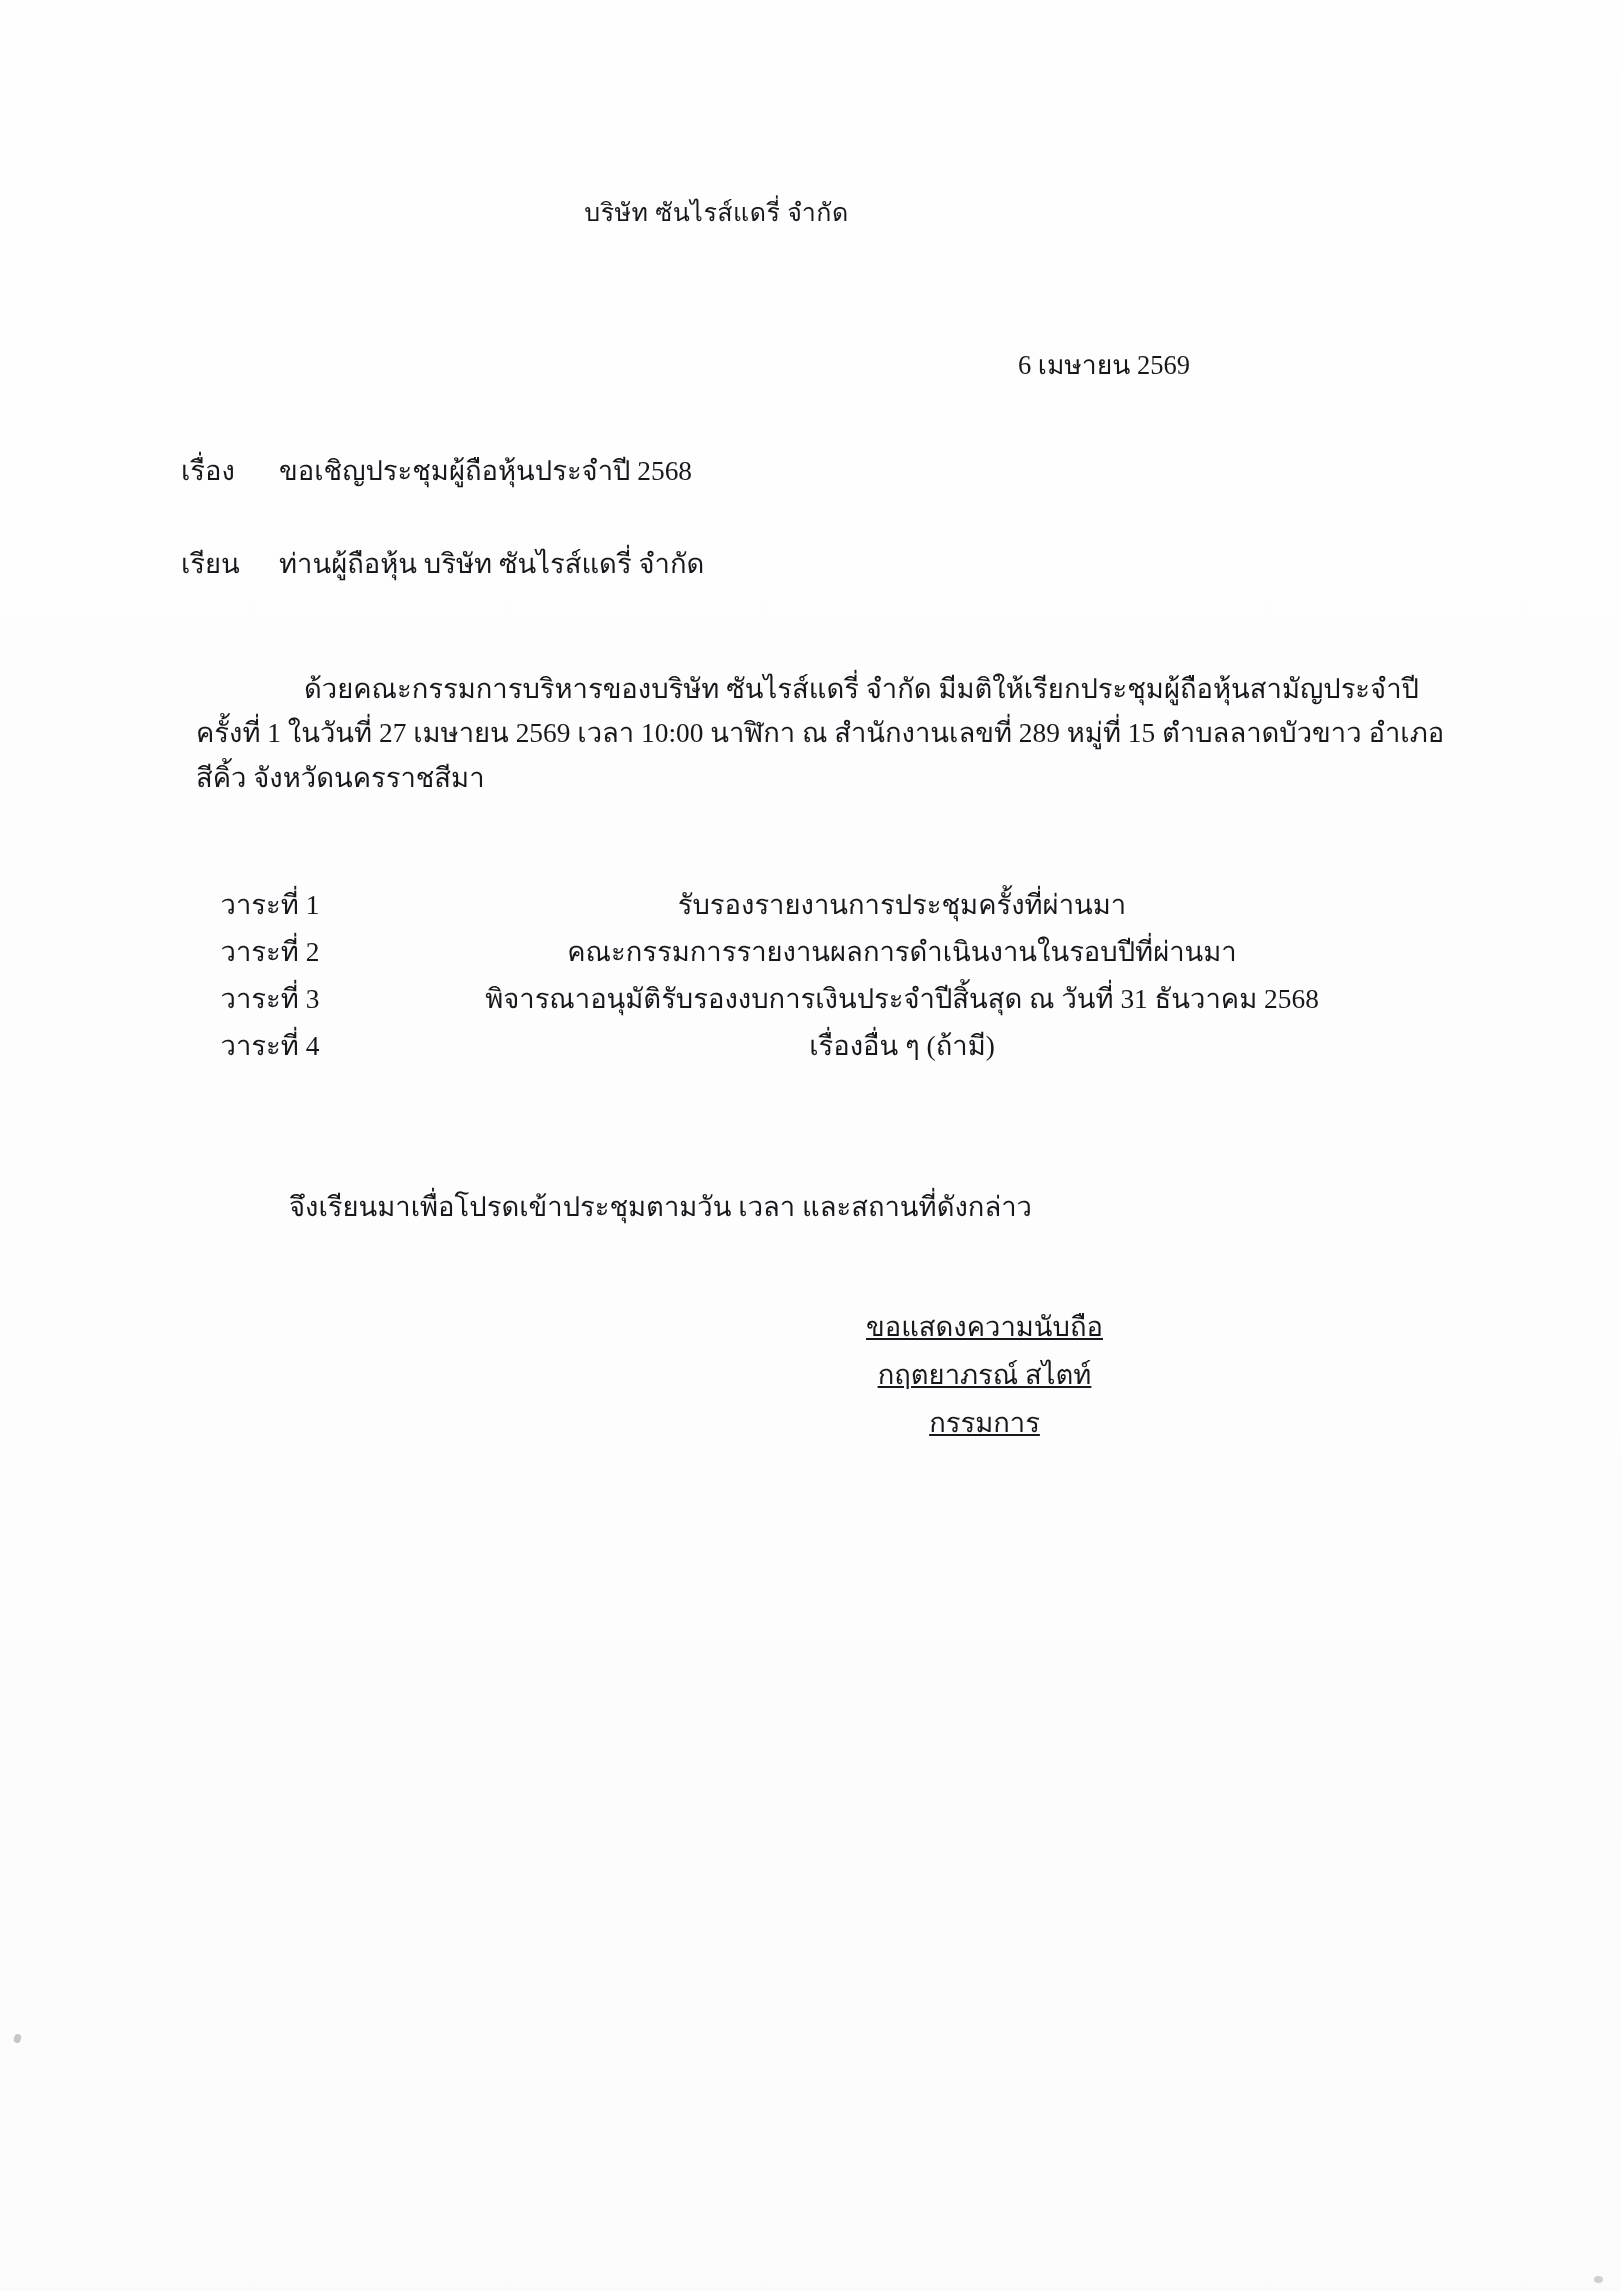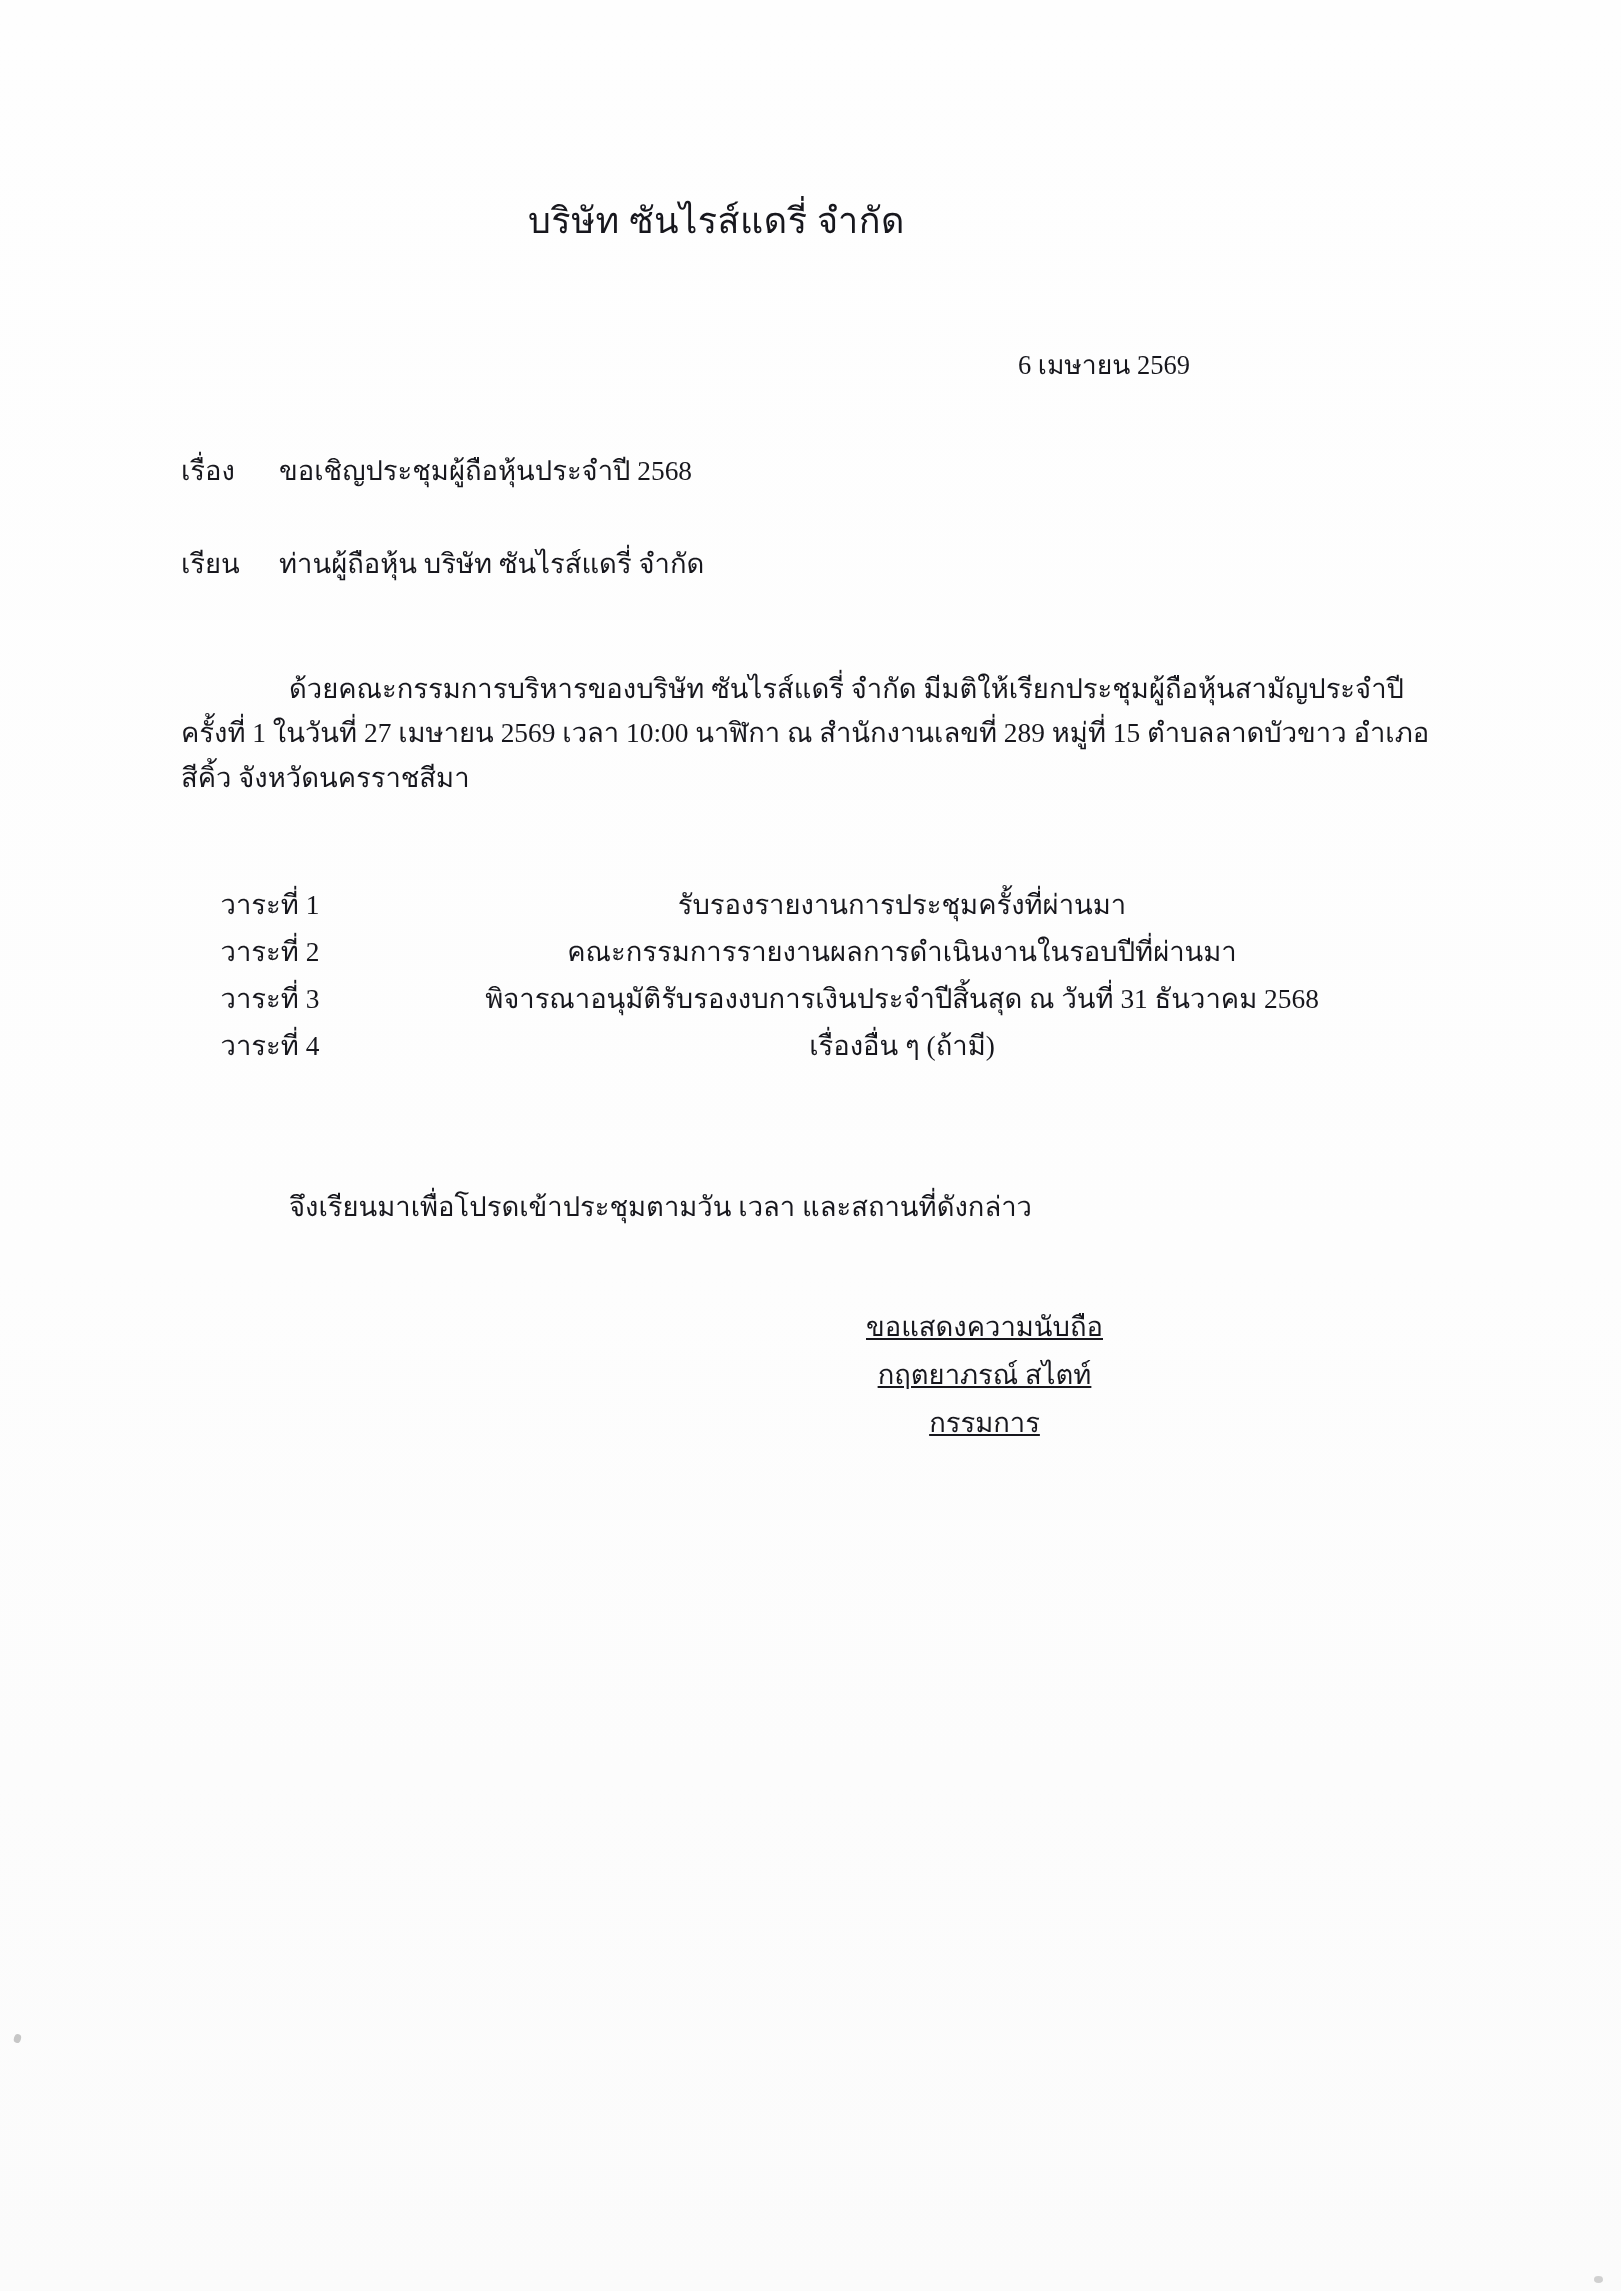--- a/index.html
+++ b/index.html
@@ -31,21 +31,21 @@
     height: 2292px;
     padding: 0;
   }
 
   .company-title {
     position: absolute;
     top: 192px;
     left: 0;
     width: 1433px;
     text-align: center;
-    font-size: 36px;
+    font-size: 25px;
     letter-spacing: 0.5px;
     color: #17171d;
   }
 
   .doc-date {
     position: absolute;
     top: 314px;
     left: 0;
     width: 1190px;
     text-align: right;
@@ -75,21 +75,21 @@
   .body-para {
     position: absolute;
     left: 181px;
     width: 1259px;
     font-size: 27.4px;
     line-height: 1.62;
     color: #17171d;
     text-align: left;
     text-indent: 108px;
   }
-  #intro-para { top: 667px; }
+  #intro-para { top: 667px; margin-left: 15px; }
 
   .agenda {
     position: absolute;
     left: 181px;
     top: 882px;
     width: 1264px;
     text-align: center;
   }
   .agenda-row {
     display: flex;

